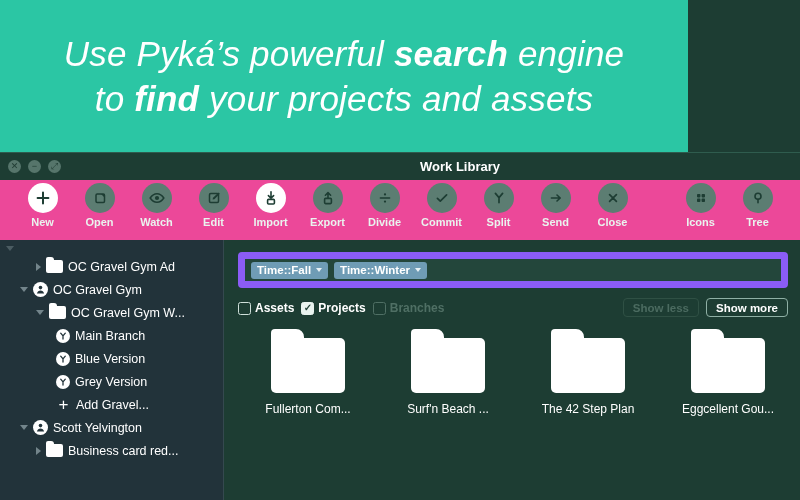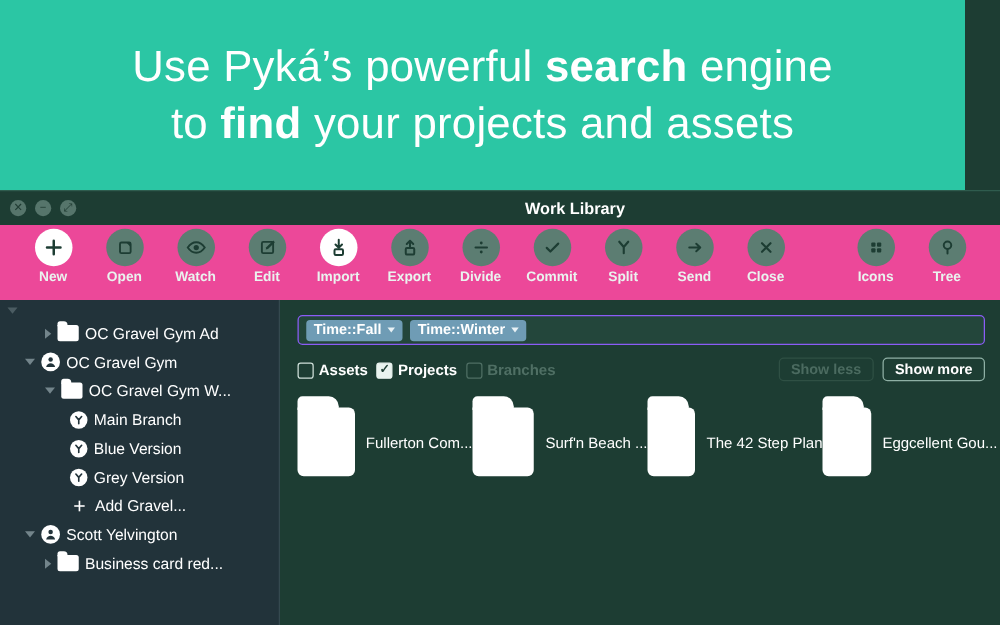--- a/index.html
+++ b/index.html
@@ -4,24 +4,24 @@
 <style>
   * { margin:0; padding:0; box-sizing:border-box; }
   html,body { width:800px; height:500px; overflow:hidden; }
   body {
     font-family:"Liberation Sans", sans-serif;
     background:#1d3d33;
   }
 
   
   .promo {
-    width:772px; height:152px;
+    width:688px; height:152px;
     background:#2bc6a4;
     display:flex; flex-direction:column;
-    align-items:center; justify-content:center;
+    align-items:center; justify-content:center;font-style:italic;
   }
   .promo-line {
     color:#ffffff;
     font-size:35px;
     font-weight:300;
     line-height:45px;
     letter-spacing:0.2px;
     white-space:pre;
   }
   .promo-line b { font-weight:700; }
@@ -135,21 +135,21 @@
     width:15px; flex:0 0 auto; color:#ffffff;
     font-size:17px; line-height:13px; text-align:center; font-weight:400;
   }
 
   
   .content { flex:1 1 auto; background:#1d3d33; padding:12px 0 0 0; position:relative; }
 
   .searchbar {
     margin:0 16px 0 14px;
     height:24px;
-    border:1px solid #8b5cf6;
+    border:7px solid #8b5cf6;
     border-radius:4px;
     background:#23463b;
     display:flex; align-items:center; gap:6px;
     padding:11px 6px;
   }
   .token {
     background:#6f9cb5;
     border-radius:3px;
     height:17px;
     padding:0 6px;
@@ -195,21 +195,21 @@
   .btn.disabled { color:#4b6b60; border-color:#2f5044; background:transparent; }
   .btn.enabled  { color:#ffffff; border-color:#8fb0a5; background:transparent; }
 
   .grid {
     margin-top:21px;
     display:flex;
     padding:0 6px 0 14px;
   }
   .cell {
     width:140px;
-    display:flex; align-items:center; gap:9px;
+    display:flex; flex-direction:column; align-items:center; gap:9px;
   }
   .folder-big {
     width:74px; height:55px;
     background:#ffffff;
     border-radius:0 5px 5px 5px;
     position:relative;
   }
   .folder-big::before {
     content:""; position:absolute; left:0; top:-9px;
     width:33px; height:11px; background:#ffffff;

